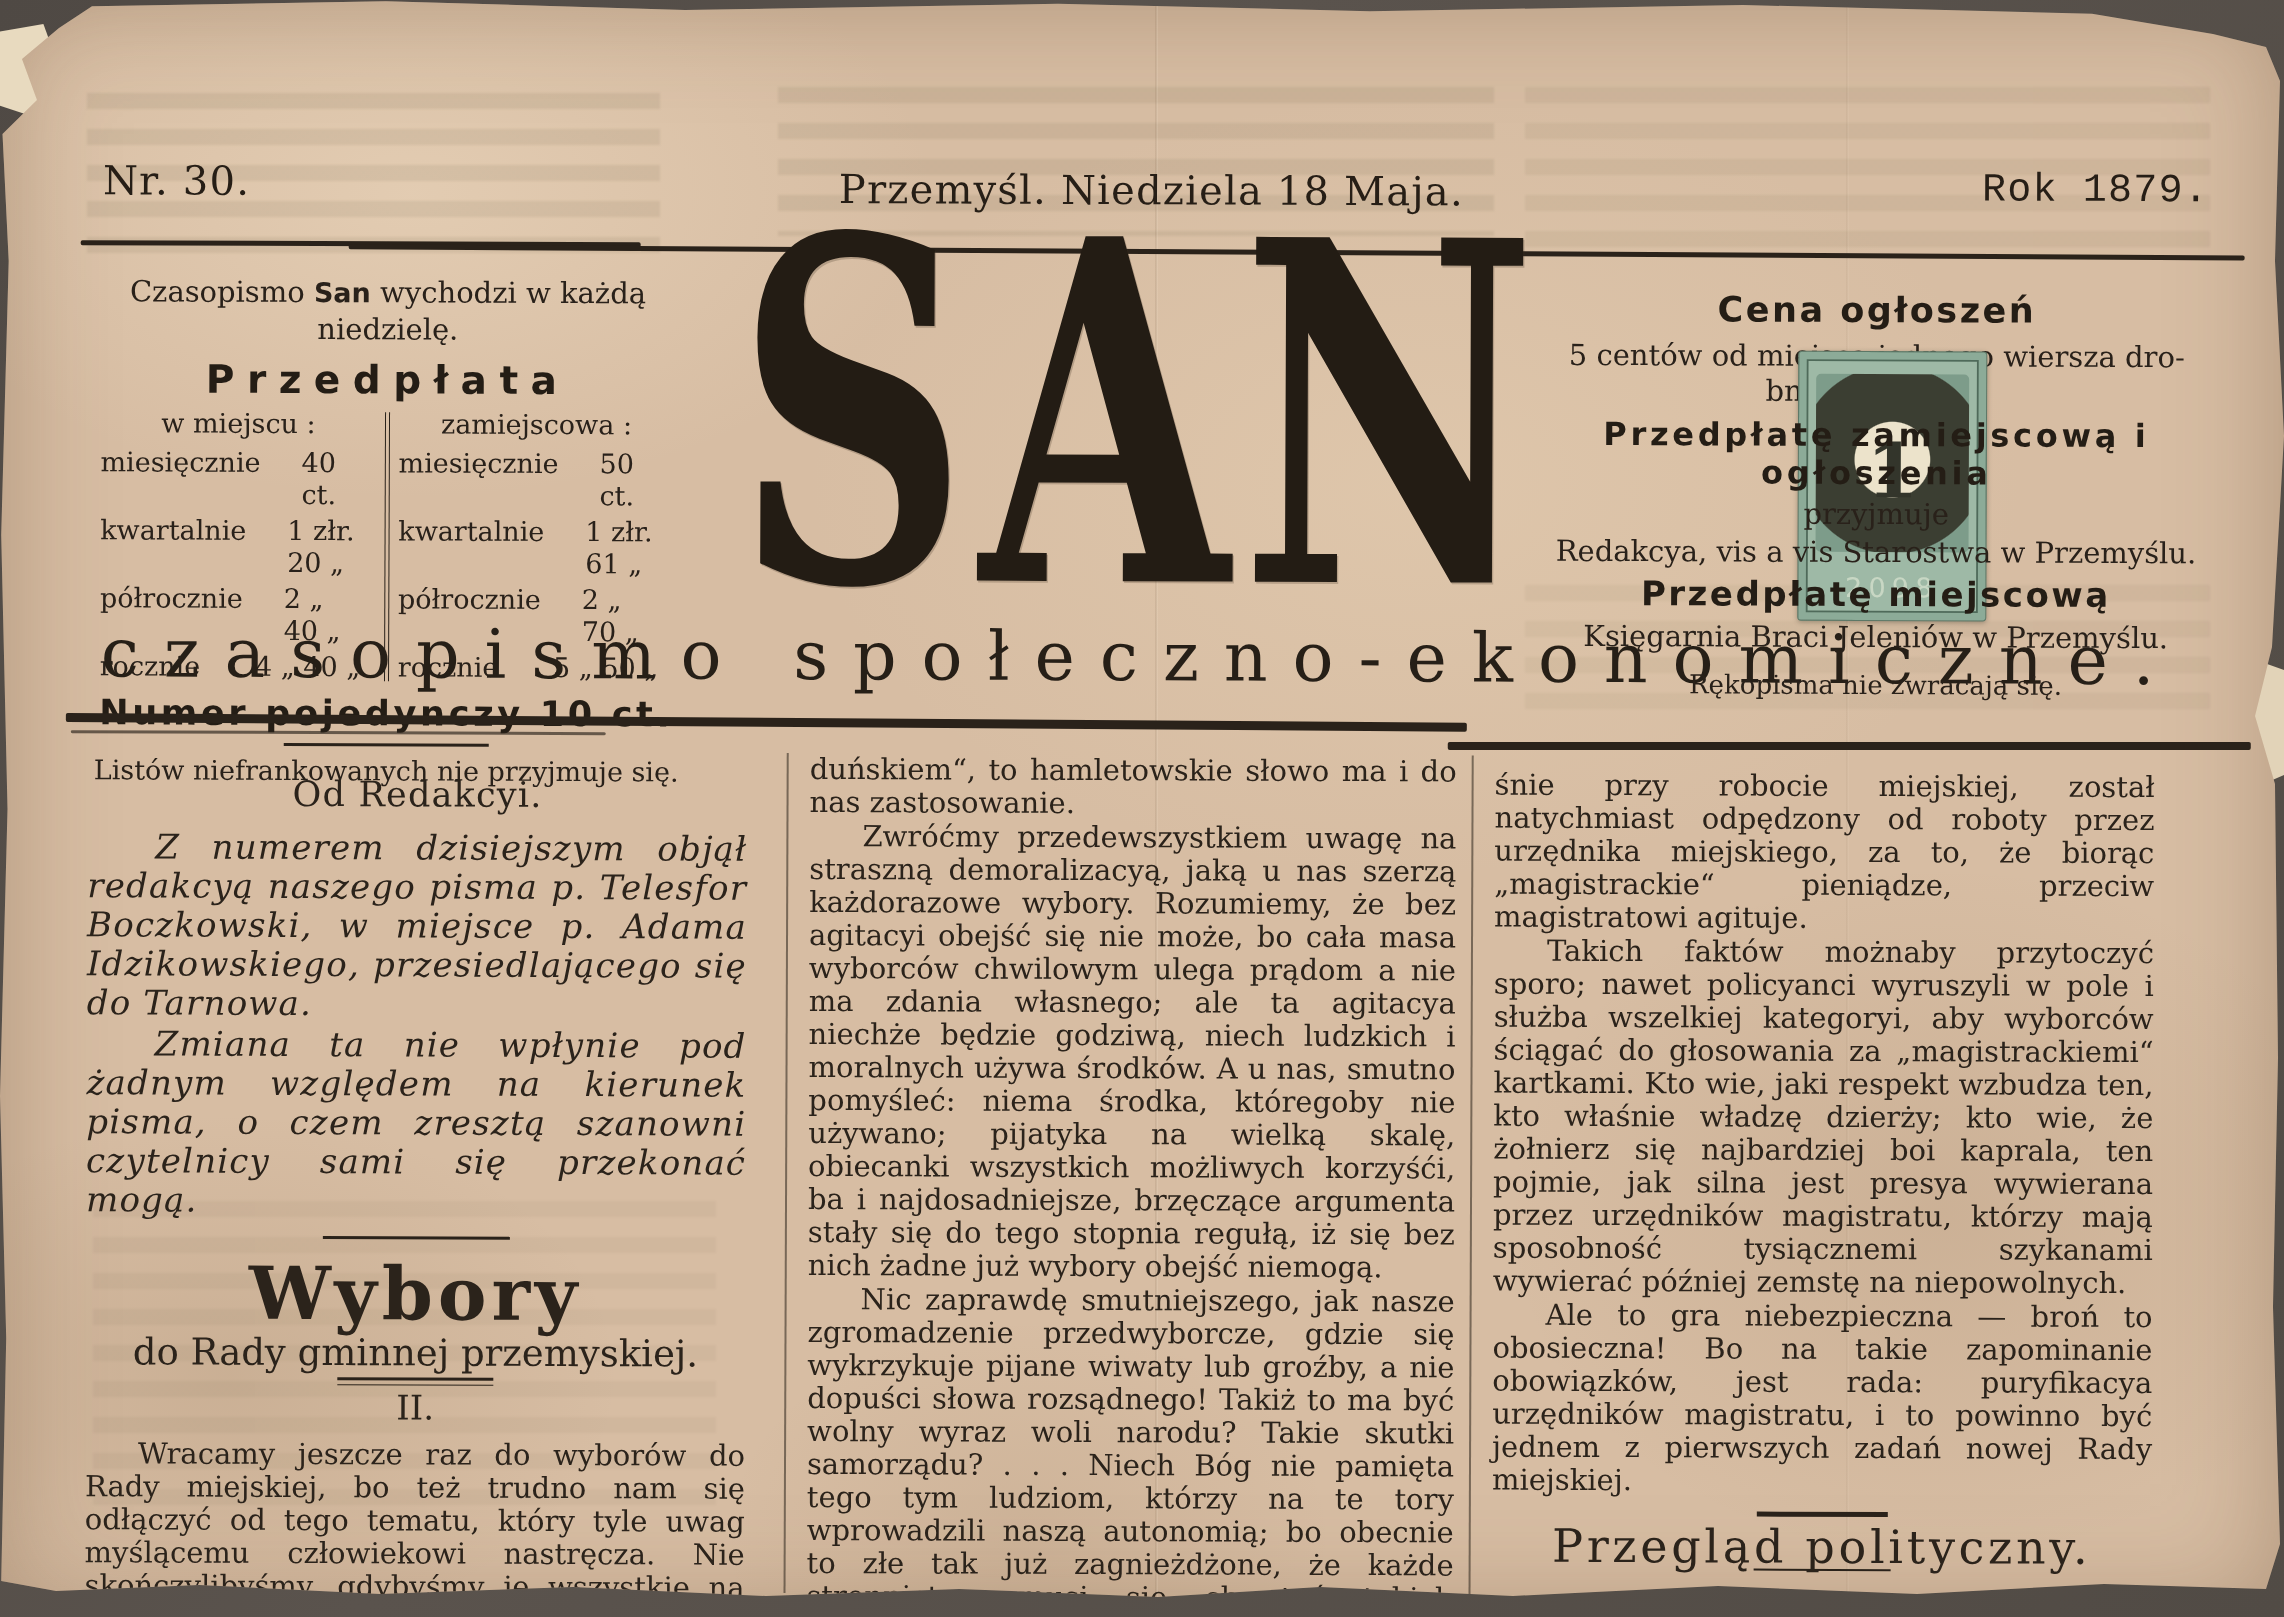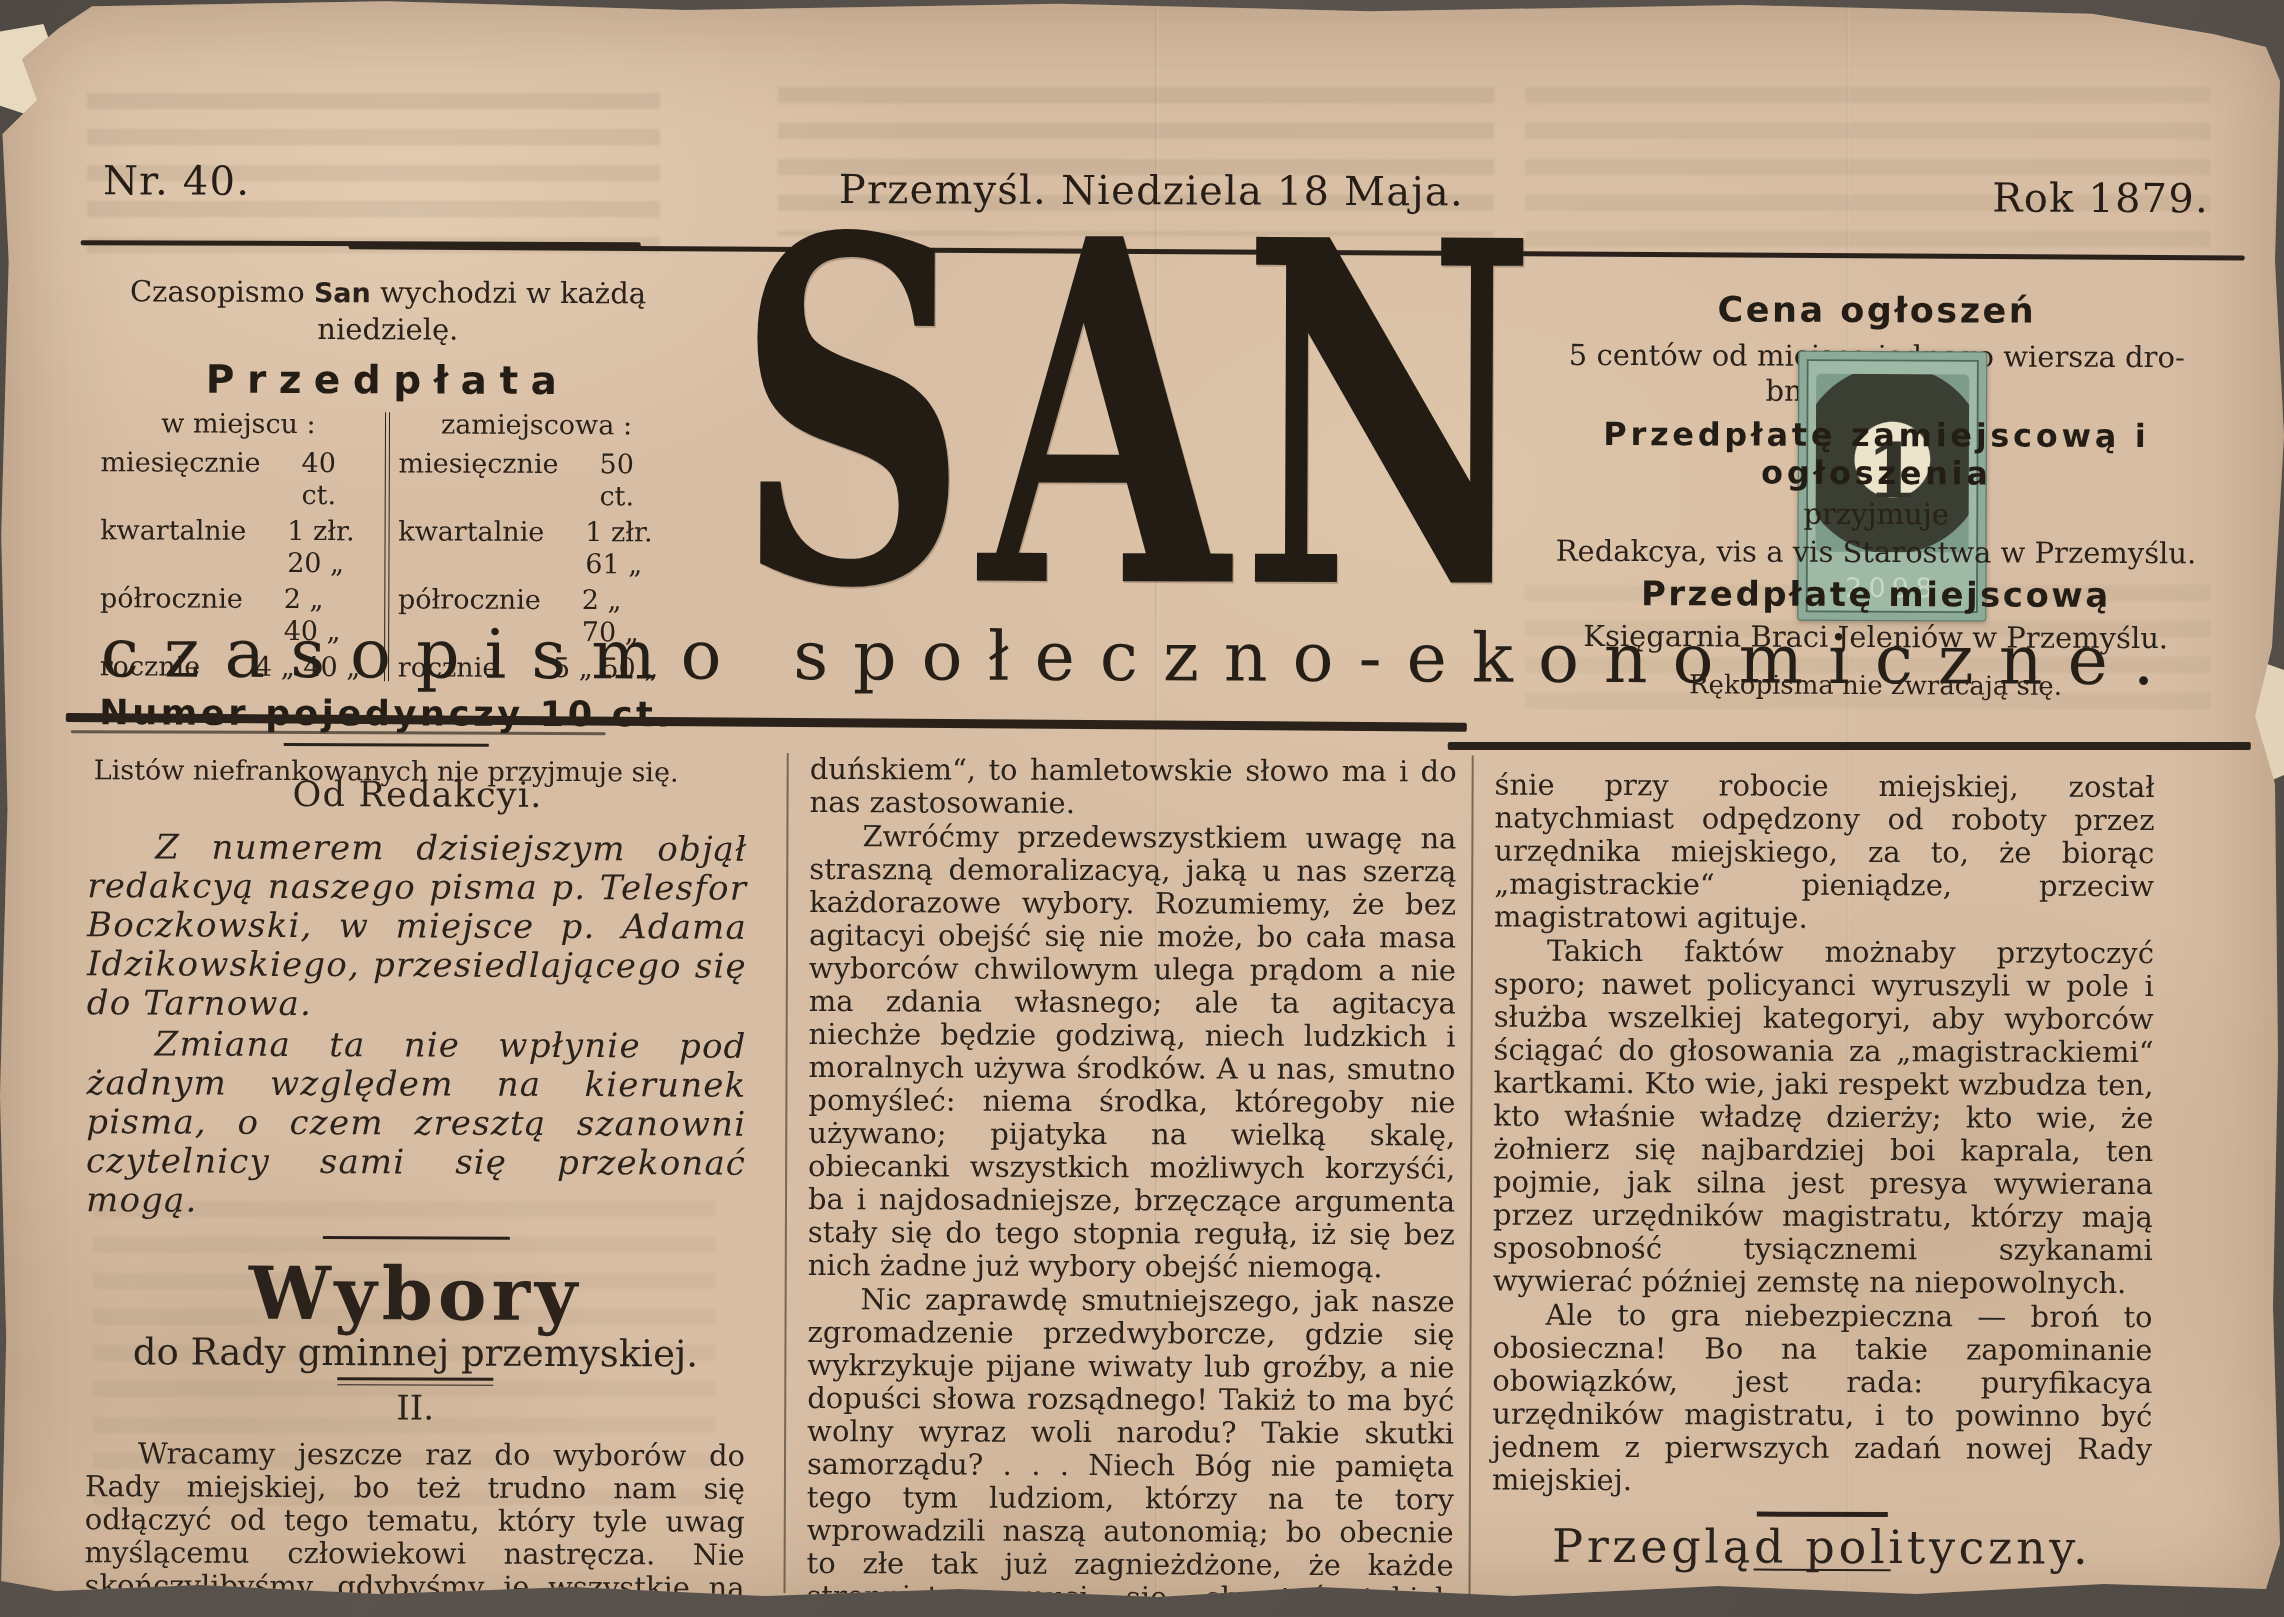--- a/index.html
+++ b/index.html
@@ -106,23 +106,23 @@
     <div class="ghost" style="left:87px;top:93px;width:573px;height:162px;"></div>
     <div class="ghost" style="left:778px;top:87px;width:716px;height:149px;"></div>
     <div class="ghost" style="left:1525px;top:87px;width:685px;height:162px;opacity:.8;"></div>
     <div class="ghost" style="left:93px;top:1201px;width:623px;height:324px;opacity:.55;"></div>
     <div class="ghost" style="left:1525px;top:585px;width:685px;height:125px;opacity:.6;"></div>
     <div class="crease" style="left:1155px;"></div>
     <div class="crease" style="left:1846px;opacity:.5;"></div>
 
     <div class="content">
 
-      <div class="hdr" style="left:103px;top:157px;">Nr. 40.</div>
+      <div class="hdr" style="left:103px;top:157px;">Nr. 30.</div>
       <div class="hdr" style="left:809px;top:163px;width:685px;text-align:center;">Przemyśl. Niedziela 18 Maja.</div>
-      <div class="hdr" style="right:75px;top:167px;">Rok 1879.</div>
+      <div class="hdr" style="right:75px;top:160px;font-family:Liberation Mono, monospace;">Rok 1879.</div>
 
       <div class="rule" style="left:81px;top:240px;width:560px;height:5px;"></div>
       <div class="rule" style="left:349px;top:245px;width:1896px;height:5px;transform:rotate(.12deg);"></div>
 
       <div class="mastL">
         <div class="announce">
           <span>Czasopismo</span>
           <b>San</b>
           <span>wychodzi w każdą niedzielę.</span>
         </div>

